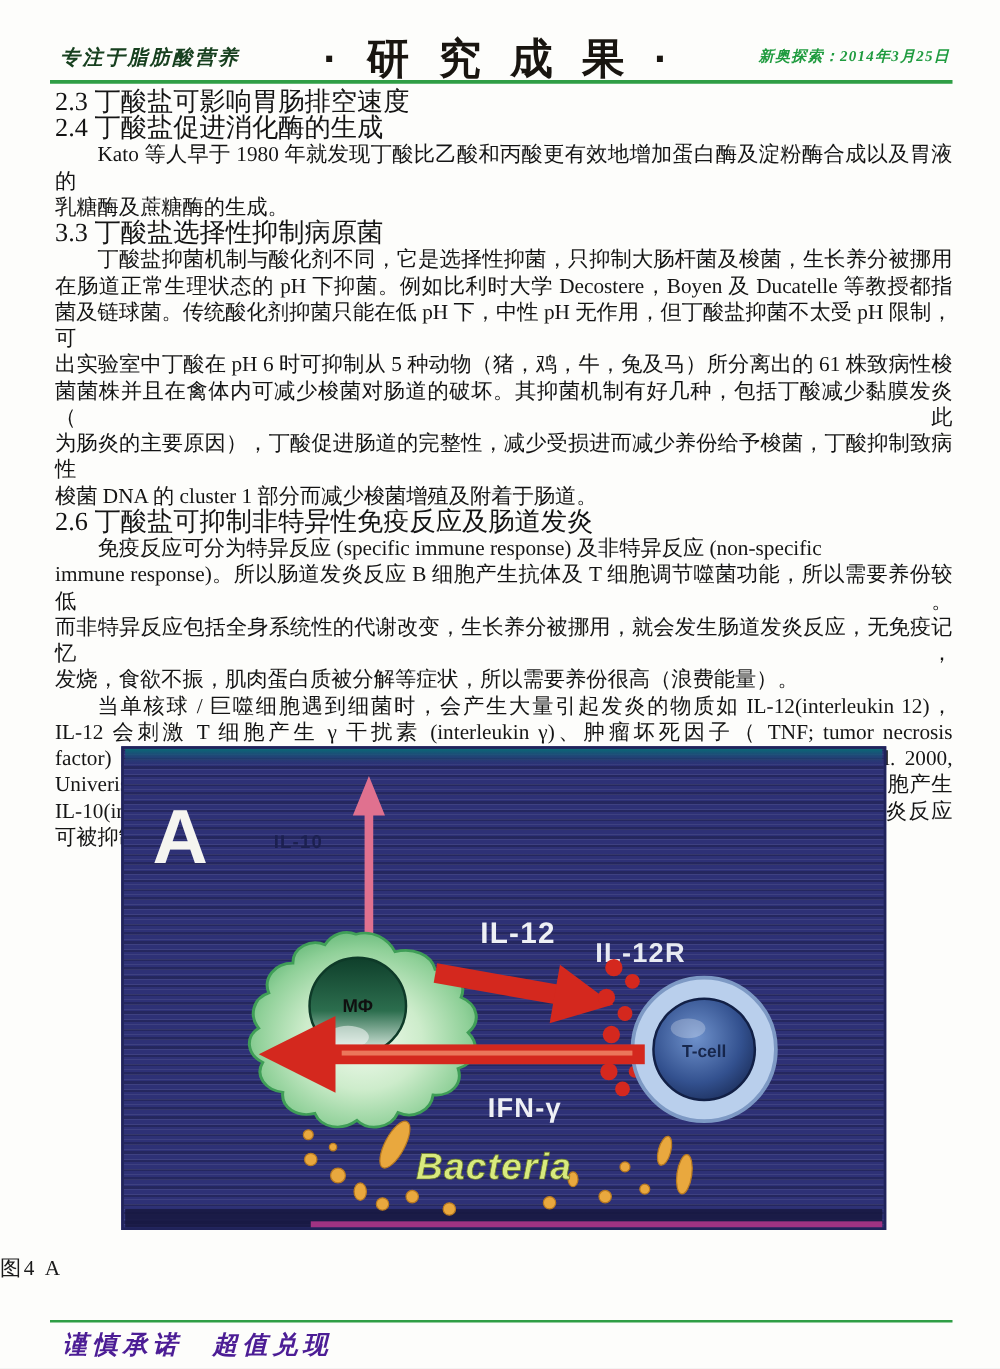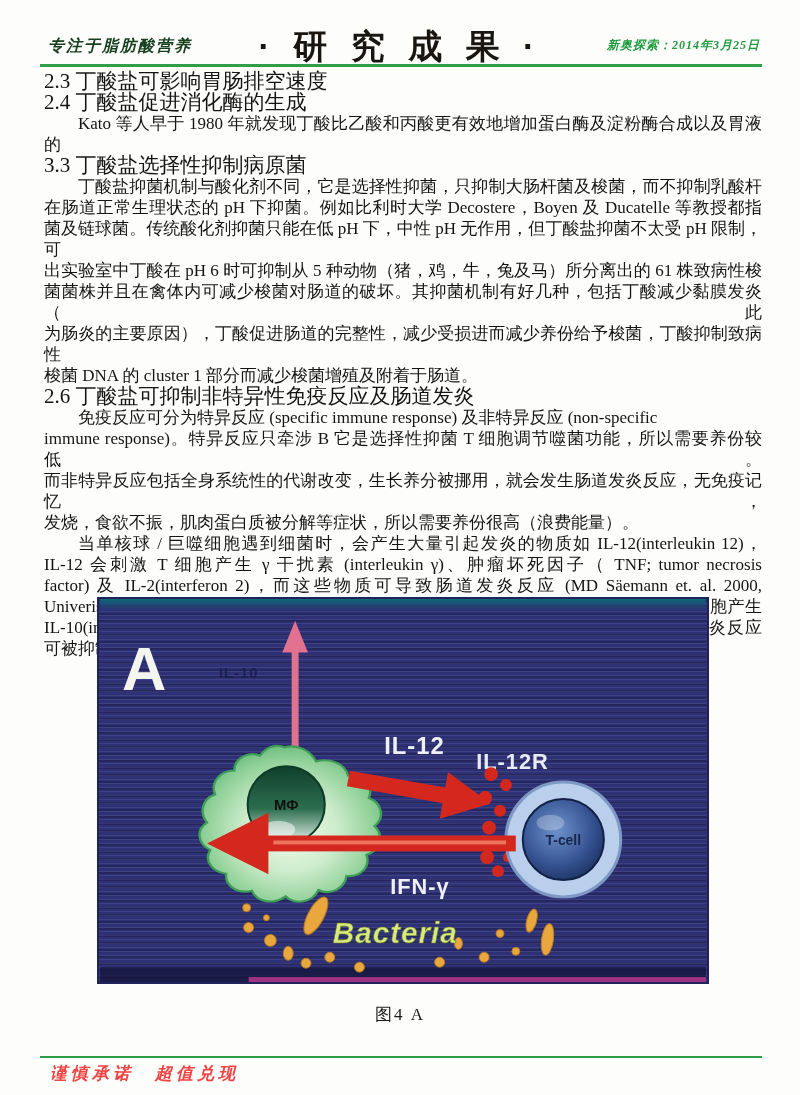--- a/index.html
+++ b/index.html
@@ -20,54 +20,55 @@
   .line{white-space:nowrap;}
   .line.jl{white-space:normal;text-align:justify;text-align-last:justify;}
   .line.ind{text-indent:2em;}
   .heading{font-weight:normal;font-size:21px;}
   
   .fig{position:absolute;left:97px;top:597px;width:612px;height:387px;border:2px solid #20235a;box-sizing:border-box;
        background-color:#2e3176;
        background-image:repeating-linear-gradient(180deg, rgba(255,255,255,0.08) 0 1px, rgba(255,255,255,0) 1px 4px),
                         repeating-linear-gradient(180deg, rgba(0,0,0,0.20) 0 2px, rgba(0,0,0,0) 2px 7px);}
   .fig svg{display:block;width:100%;height:100%;}
-  .caption{position:absolute;left:0;right:0;top:1003px;text-align:center;font-size:17px;color:#1a1a1a;letter-spacing:2px;}
+  .caption{position:absolute;left:0;right:0;top:1003px;font-size:17px;color:#1a1a1a;letter-spacing:2px;}
   
-  .ftr-slogan{position:absolute;left:50px;top:1062px;font-size:17px;font-weight:bold;font-style:italic;
-              color:#ef4444;letter-spacing:4px;}
+  .ftr-slogan{position:absolute;left:50px;top:1062px;font-size:20px;font-weight:bold;font-style:italic;
+              color:#4c1d95;letter-spacing:4px;}
   .svgtxt{font-family:"Liberation Sans",sans-serif;}
 </style>
 </head>
 <body>
 
 <div class="page">
 
   <div class="hdr-slogan">专注于脂肪酸营养</div>
   <div class="hdr-title">· 研 究 成 果 ·</div>
   <div class="hdr-date">新奥探索：2014年3月25日</div>
   <div class="rule top"></div>
 
   <div class="bodytext">
     <div class="line heading">2.3 丁酸盐可影响胃肠排空速度</div>
 
     <div class="line heading">2.4 丁酸盐促进消化酶的生成</div>
     <div class="line ind jl">Kato 等人早于 1980 年就发现丁酸比乙酸和丙酸更有效地增加蛋白酶及淀粉酶合成以及胃液的</div>
+    <div class="line">乳糖酶及蔗糖酶的生成。</div>
 
     <div class="line heading">3.3 丁酸盐选择性抑制病原菌</div>
-    <div class="line ind jl">丁酸盐抑菌机制与酸化剂不同，它是选择性抑菌，只抑制大肠杆菌及梭菌，而不抑制乳酸杆</div>
+    <div class="line ind jl">丁酸盐抑菌机制与酸化剂不同，它是选择性抑菌，只抑制大肠杆菌及梭菌，生长养分被挪用</div>
     <div class="line jl">在肠道正常生理状态的 pH 下抑菌。例如比利时大学 Decostere，Boyen 及 Ducatelle 等教授都指</div>
     <div class="line jl">菌及链球菌。传统酸化剂抑菌只能在低 pH 下，中性 pH 无作用，但丁酸盐抑菌不太受 pH 限制，可</div>
     <div class="line jl">出实验室中丁酸在 pH 6 时可抑制从 5 种动物（猪，鸡，牛，兔及马）所分离出的 61 株致病性梭</div>
     <div class="line jl">菌菌株并且在禽体内可减少梭菌对肠道的破坏。其抑菌机制有好几种，包括丁酸减少黏膜发炎（此</div>
     <div class="line jl">为肠炎的主要原因），丁酸促进肠道的完整性，减少受损进而减少养份给予梭菌，丁酸抑制致病性</div>
     <div class="line">梭菌 DNA 的 cluster 1 部分而减少梭菌增殖及附着于肠道。</div>
 
     <div class="line heading">2.6 丁酸盐可抑制非特异性免疫反应及肠道发炎</div>
     <div class="line ind">免疫反应可分为特异反应 (specific immune response) 及非特异反应 (non-specific</div>
-    <div class="line jl">immune response)。特异反应只牵涉 B 它是选择性抑菌 T 细胞调节噬菌功能，所以需要养份较低。</div>
+    <div class="line jl">immune response)。所以肠道发炎反应 B 细胞产生抗体及 T 细胞调节噬菌功能，所以需要养份较低。</div>
     <div class="line jl">而非特异反应包括全身系统性的代谢改变，生长养分被挪用，就会发生肠道发炎反应，无免疫记忆，</div>
     <div class="line">发烧，食欲不振，肌肉蛋白质被分解等症状，所以需要养份很高（浪费能量）。</div>
     <div class="line ind jl">当单核球 / 巨噬细胞遇到细菌时，会产生大量引起发炎的物质如 IL-12(interleukin 12)，</div>
     <div class="line jl">IL-12 会刺激 T 细胞产生 γ 干扰素 (interleukin γ)、肿瘤坏死因子（ TNF;  tumor necrosis</div>
     <div class="line jl">factor) 及 IL-2(interferon 2)，而这些物质可导致肠道发炎反应 (MD Säemann et. al. 2000,</div>
     <div class="line jl">Univeristy of Vienna)（如图 4 A）。而当肠道有丁酸存在时，丁酸会刺激单核球 / 巨噬细胞产生</div>
     <div class="line jl">IL-10(interleukin 10)，然后 IL-10 会反过来抑制 IL-12 及干扰素 γ 的生成，所以肠道发炎反应</div>
     <div class="line">可被抑制（如图 4 B）。</div>
   </div>
 

